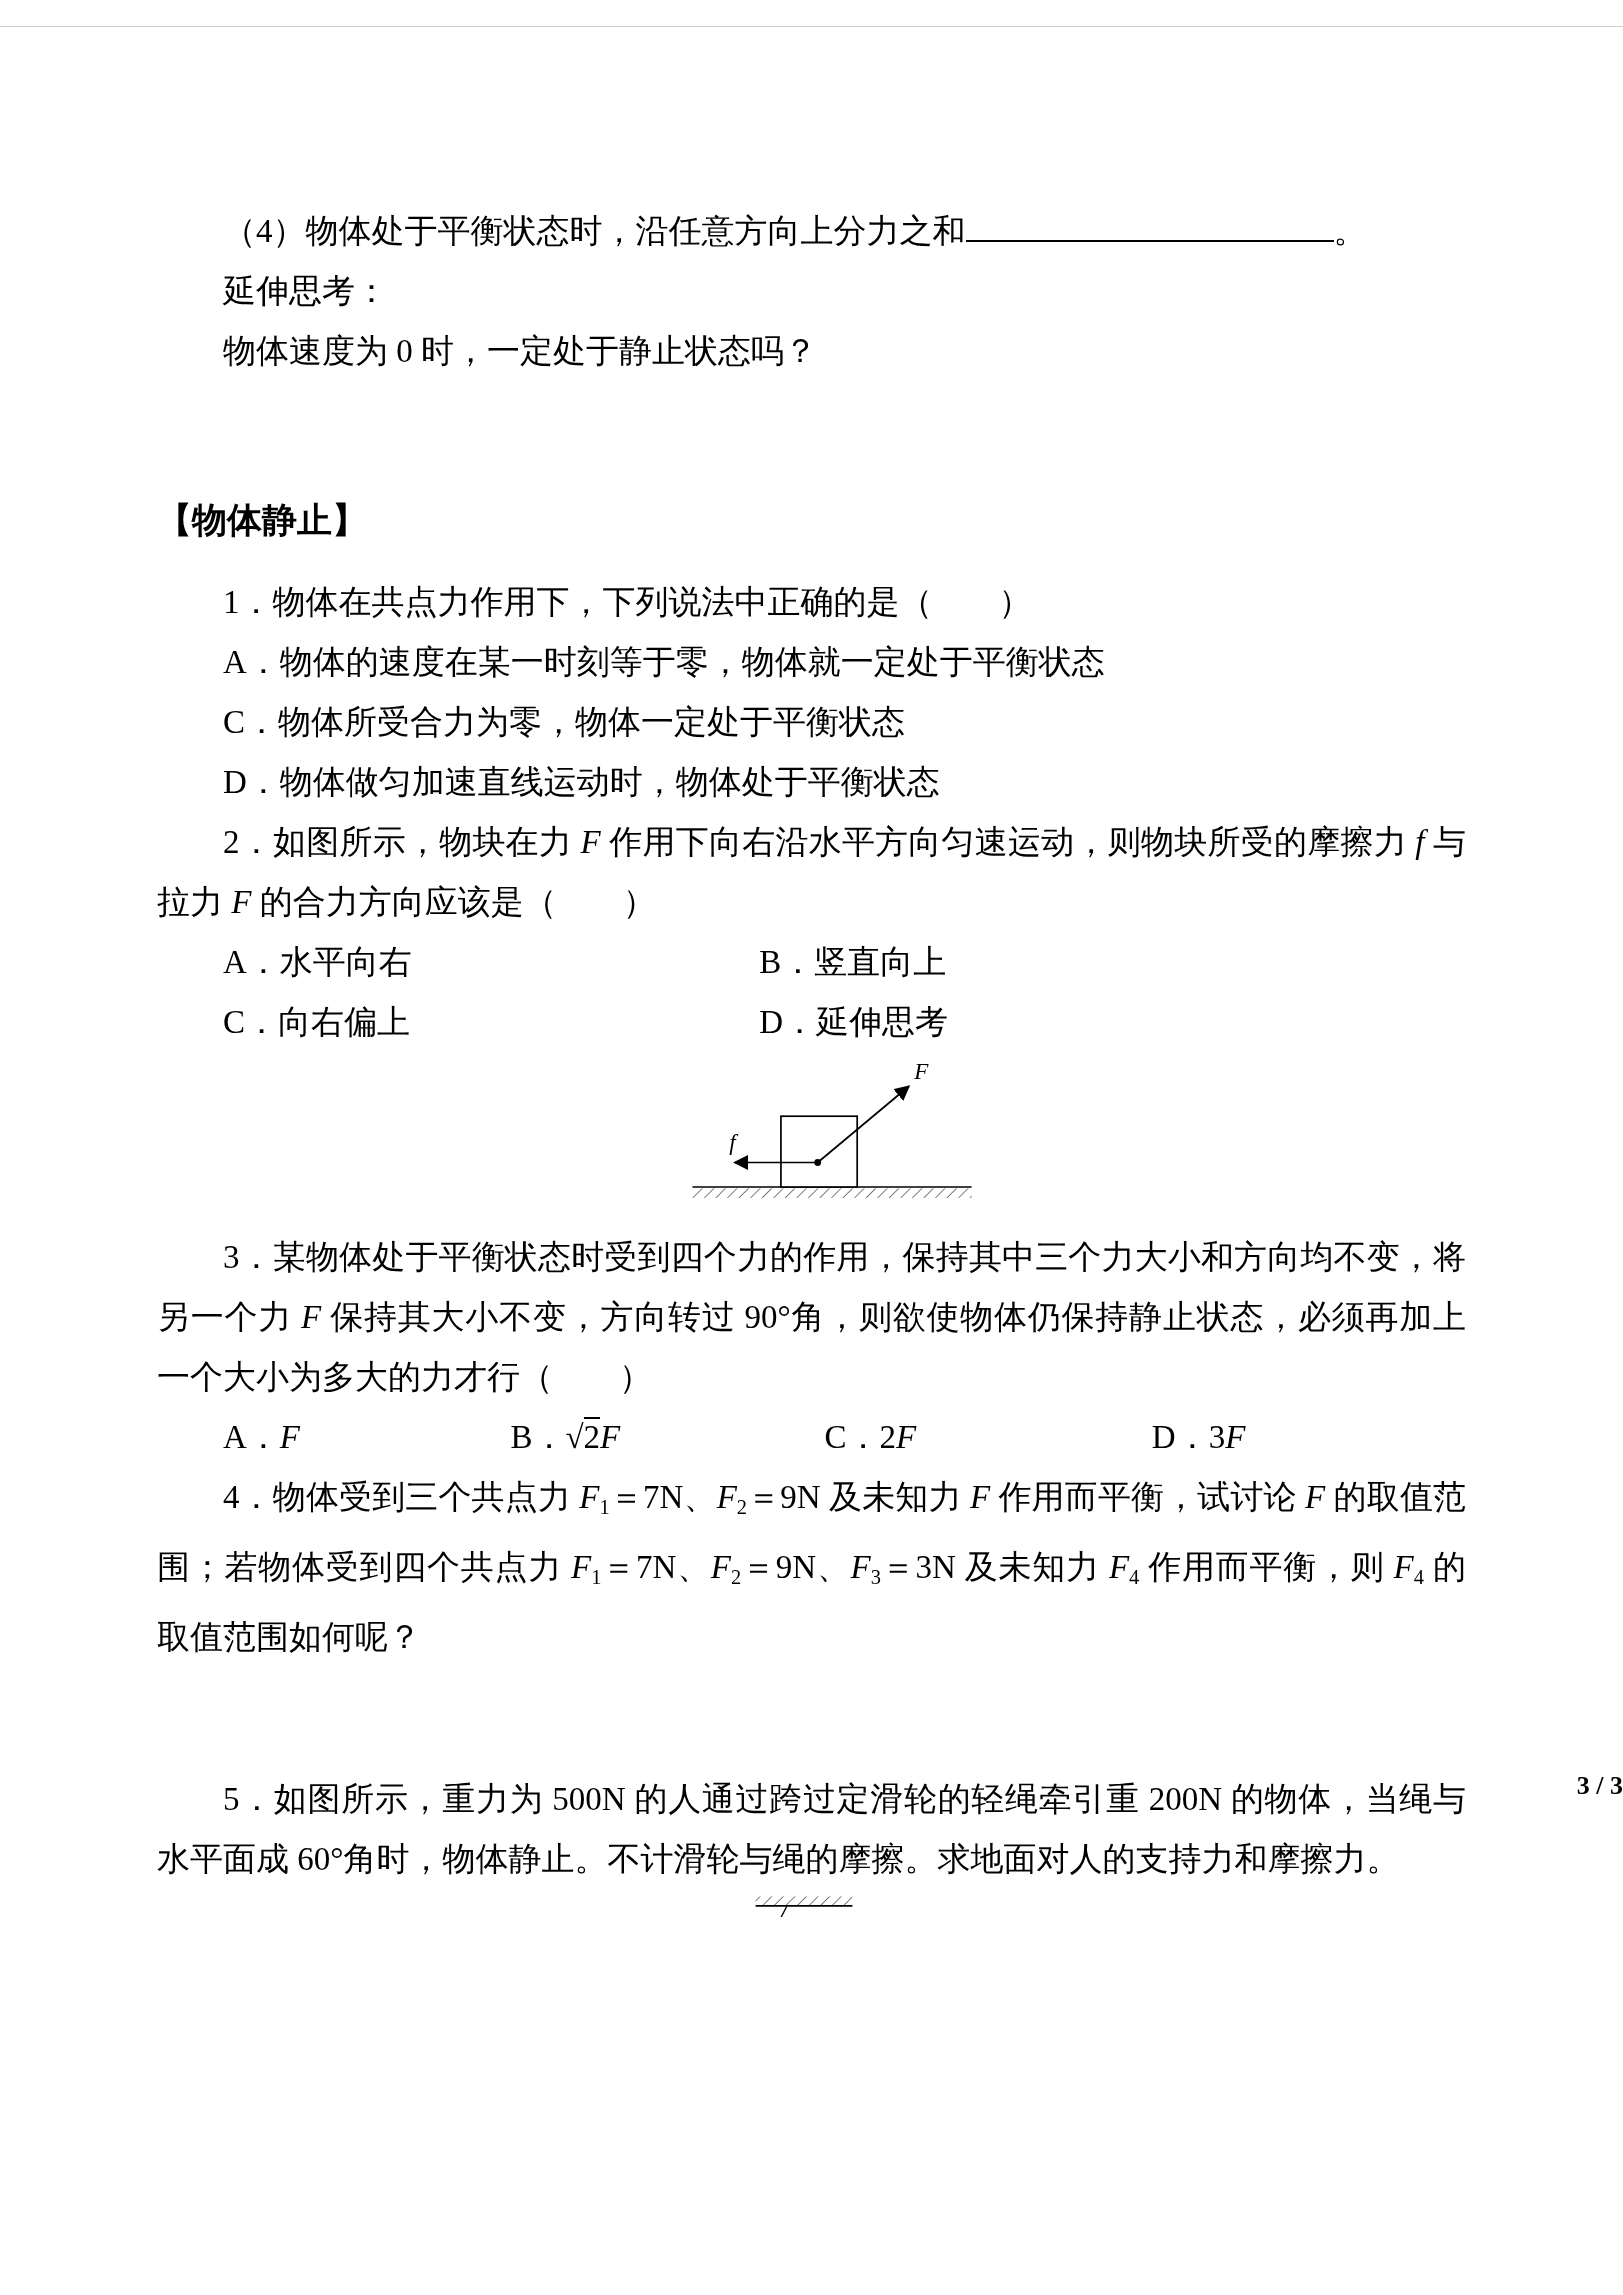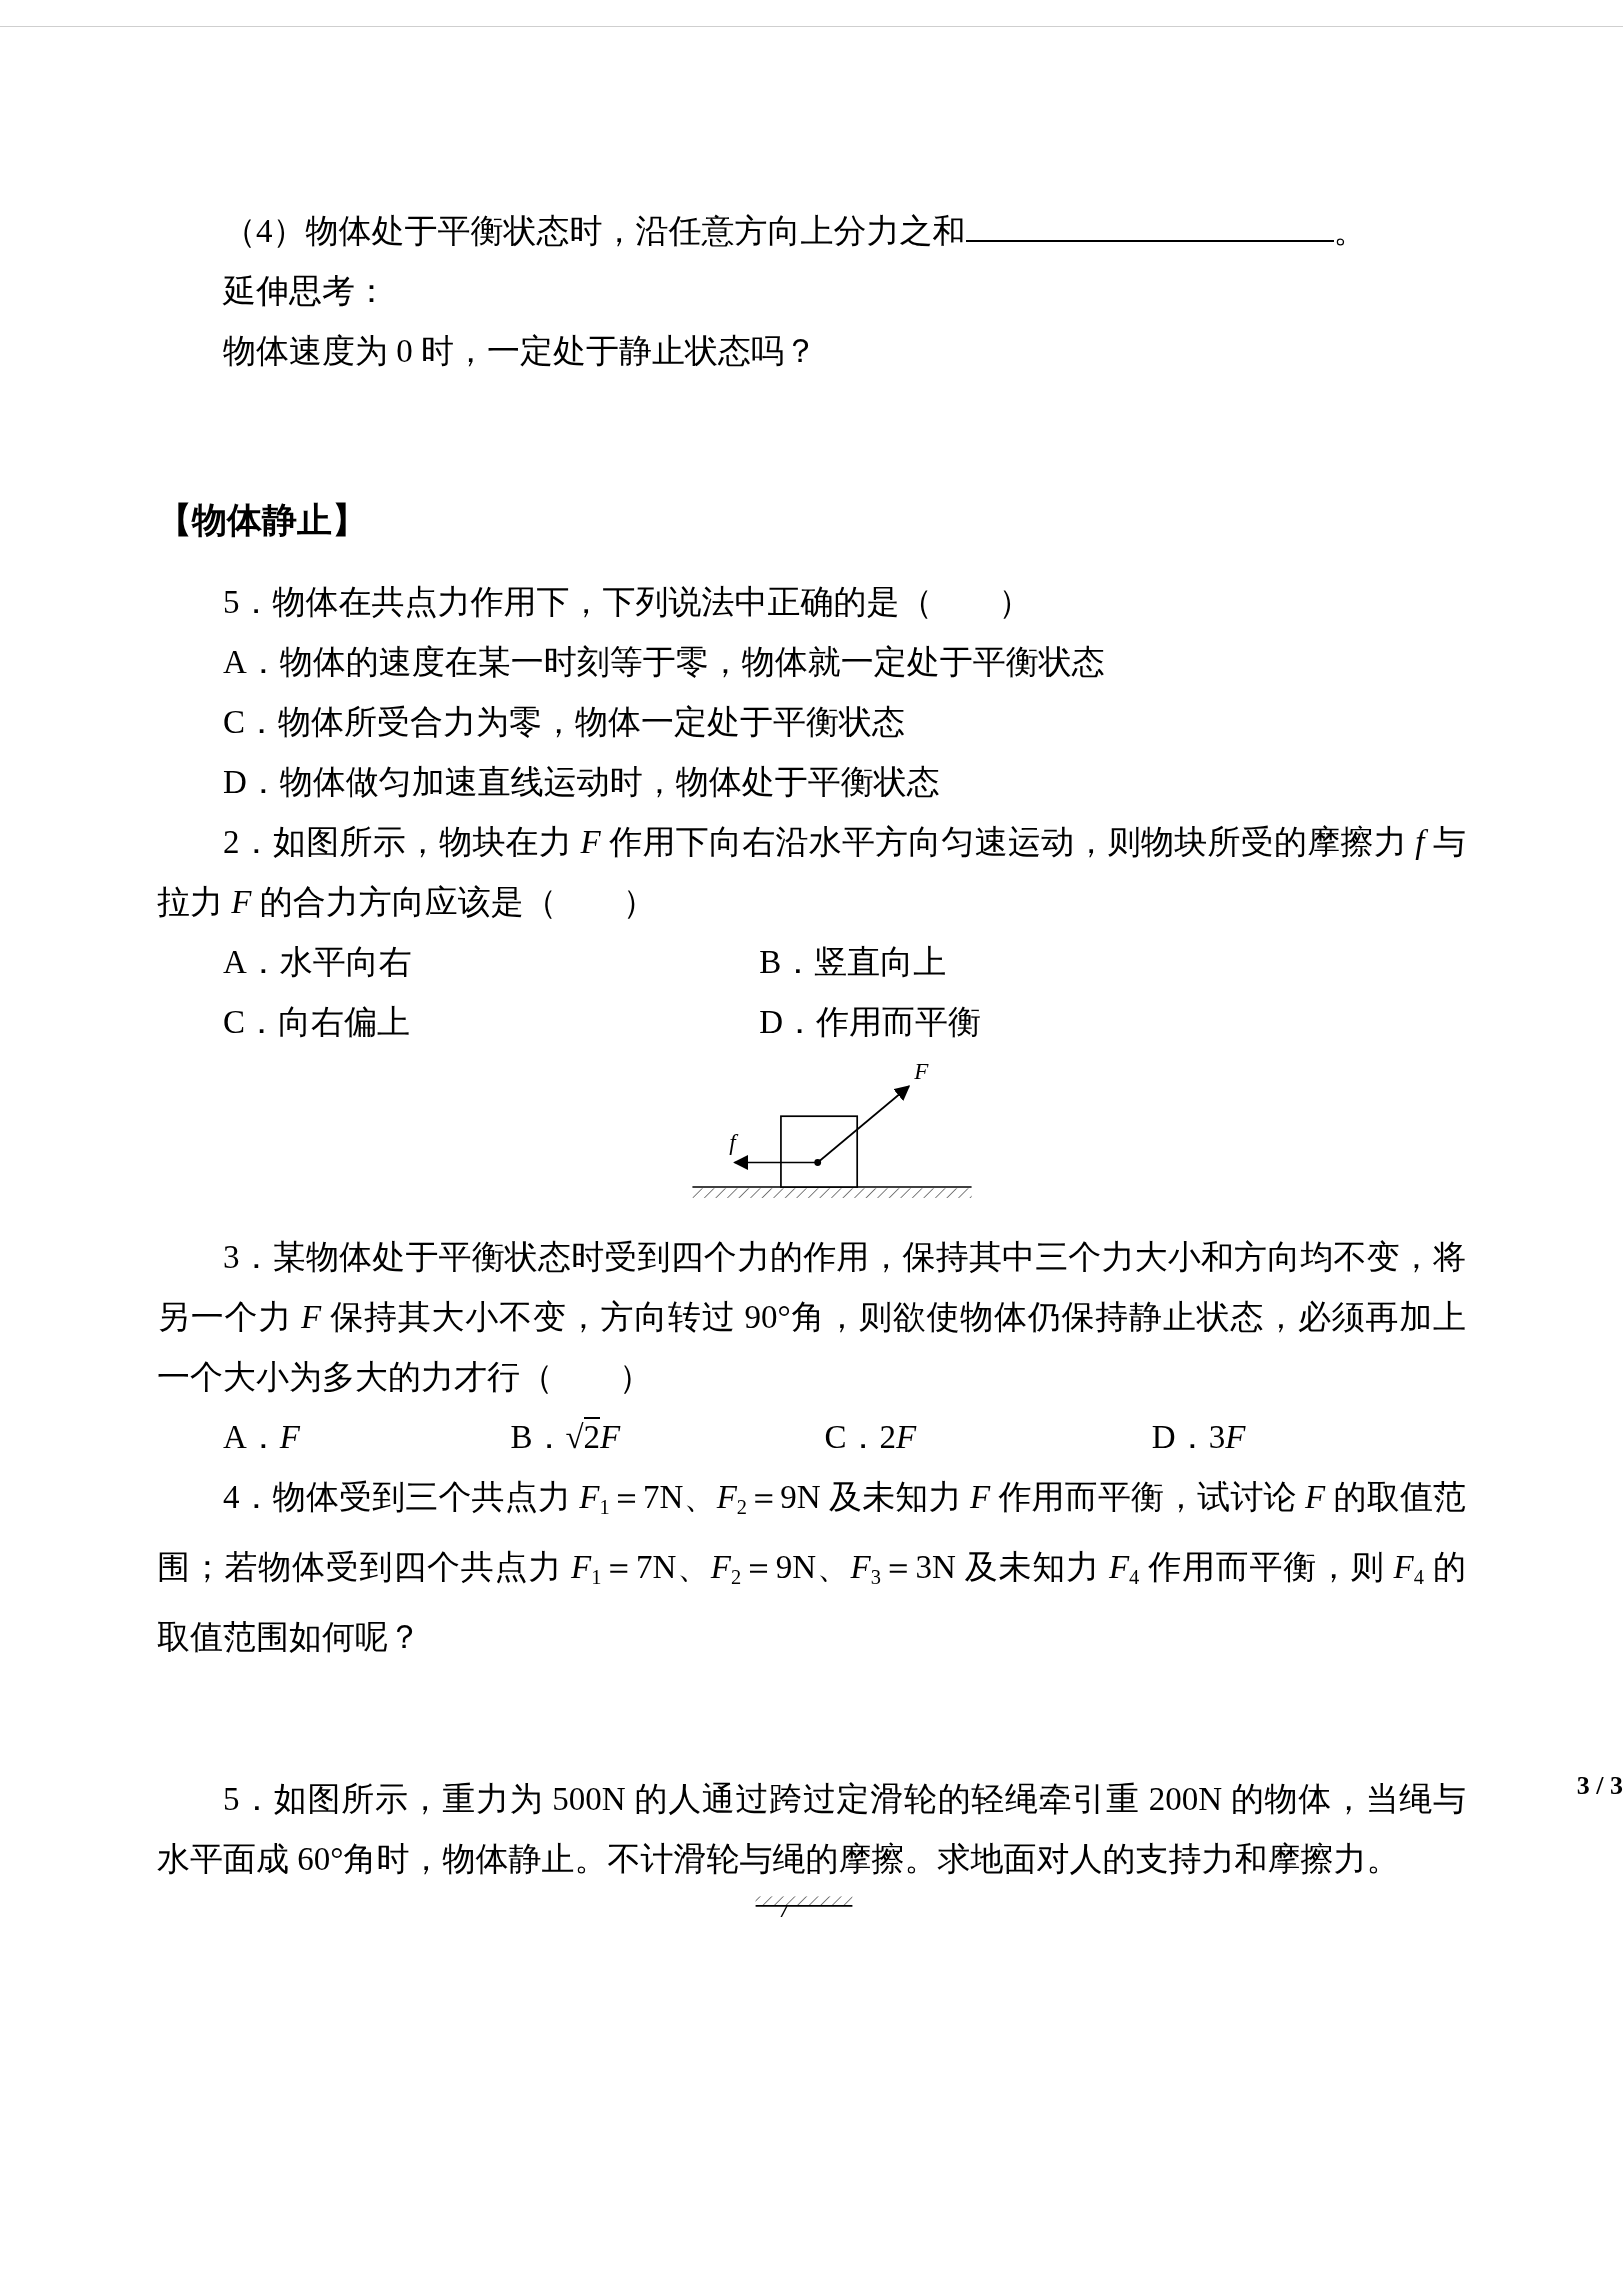--- a/index.html
+++ b/index.html
@@ -72,33 +72,33 @@
 
   <div class="content">
 
     <p class="para indent"><span>（4）物体处于平衡状态时，沿任意方向上分力之和</span><span class="blank"></span><span>。</span></p>
 
     <p class="para indent">延伸思考：</p>
     <p class="para indent">物体速度为 0 时，一定处于静止状态吗？</p>
 
     <h2 class="heading">【物体静止】</h2>
 
-    <p class="para indent">5．物体在共点力作用下，下列说法中正确的是（　　）</p>
+    <p class="para indent">1．物体在共点力作用下，下列说法中正确的是（　　）</p>
     <p class="para indent">A．物体的速度在某一时刻等于零，物体就一定处于平衡状态</p>
     <p class="para indent">C．物体所受合力为零，物体一定处于平衡状态</p>
     <p class="para indent">D．物体做匀加速直线运动时，物体处于平衡状态</p>
 
     <p class="para indent"><span>2．如图所示，物块在力 </span><span class="var">F</span><span> 作用下向右沿水平方向匀速运动，则物块所受的摩擦力 </span><span class="var">f</span><span> 与拉力 </span><span class="var">F</span><span> 的合力方向应该是（　　）</span></p>
     <div class="row">
       <span class="c1">A．水平向右</span>
       <span class="c2">B．竖直向上</span>
     </div>
     <div class="row">
       <span class="c1">C．向右偏上</span>
-      <span class="c2">D．作用而平衡</span>
+      <span class="c2">D．延伸思考</span>
     </div>
 
     <div class="figure fig1">
       <svg width="320" height="164" viewBox="0 0 470 240">
         <defs>
           <pattern id="hatch1" width="12" height="12" patternUnits="userSpaceOnUse" patternTransform="rotate(45)">
             <line x1="0" y1="0" x2="0" y2="12" stroke="#000" stroke-width="1.5"></line>
           </pattern>
           <marker id="arw1" viewBox="0 0 10 10" refX="9" refY="5" markerWidth="9" markerHeight="9" orient="auto">
             <path d="M0,0 L10,5 L0,10 z" fill="#000"></path>

